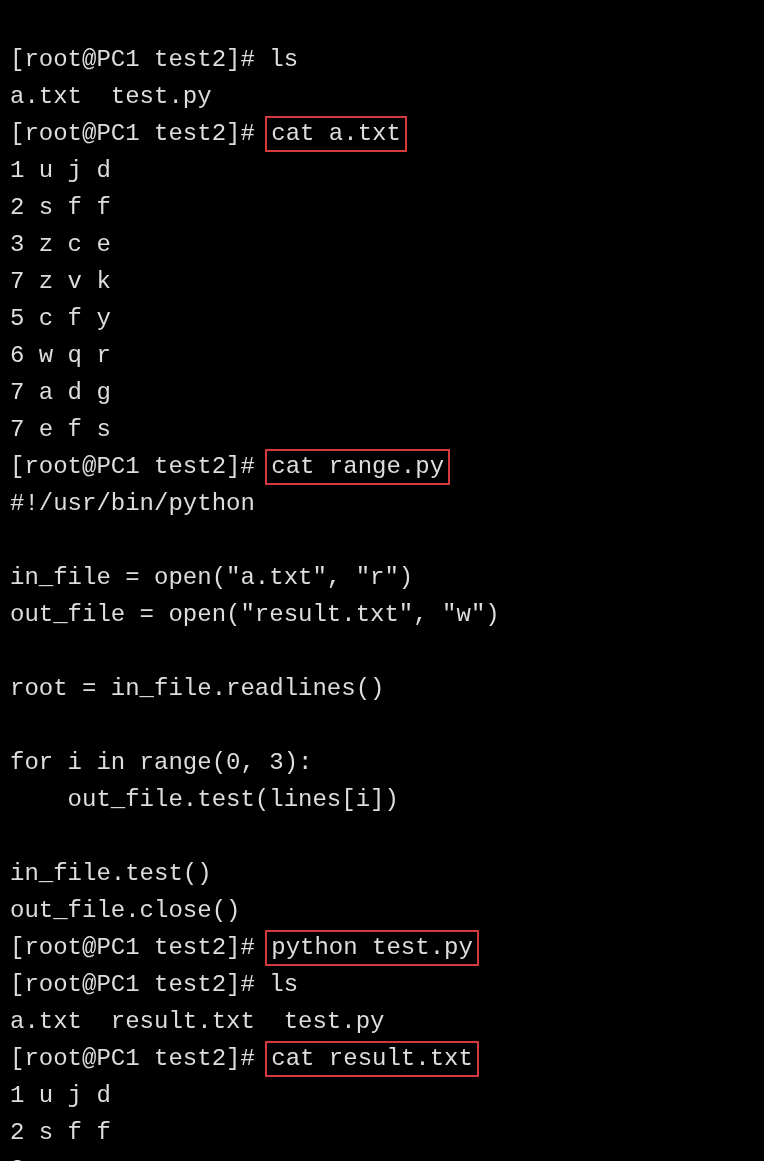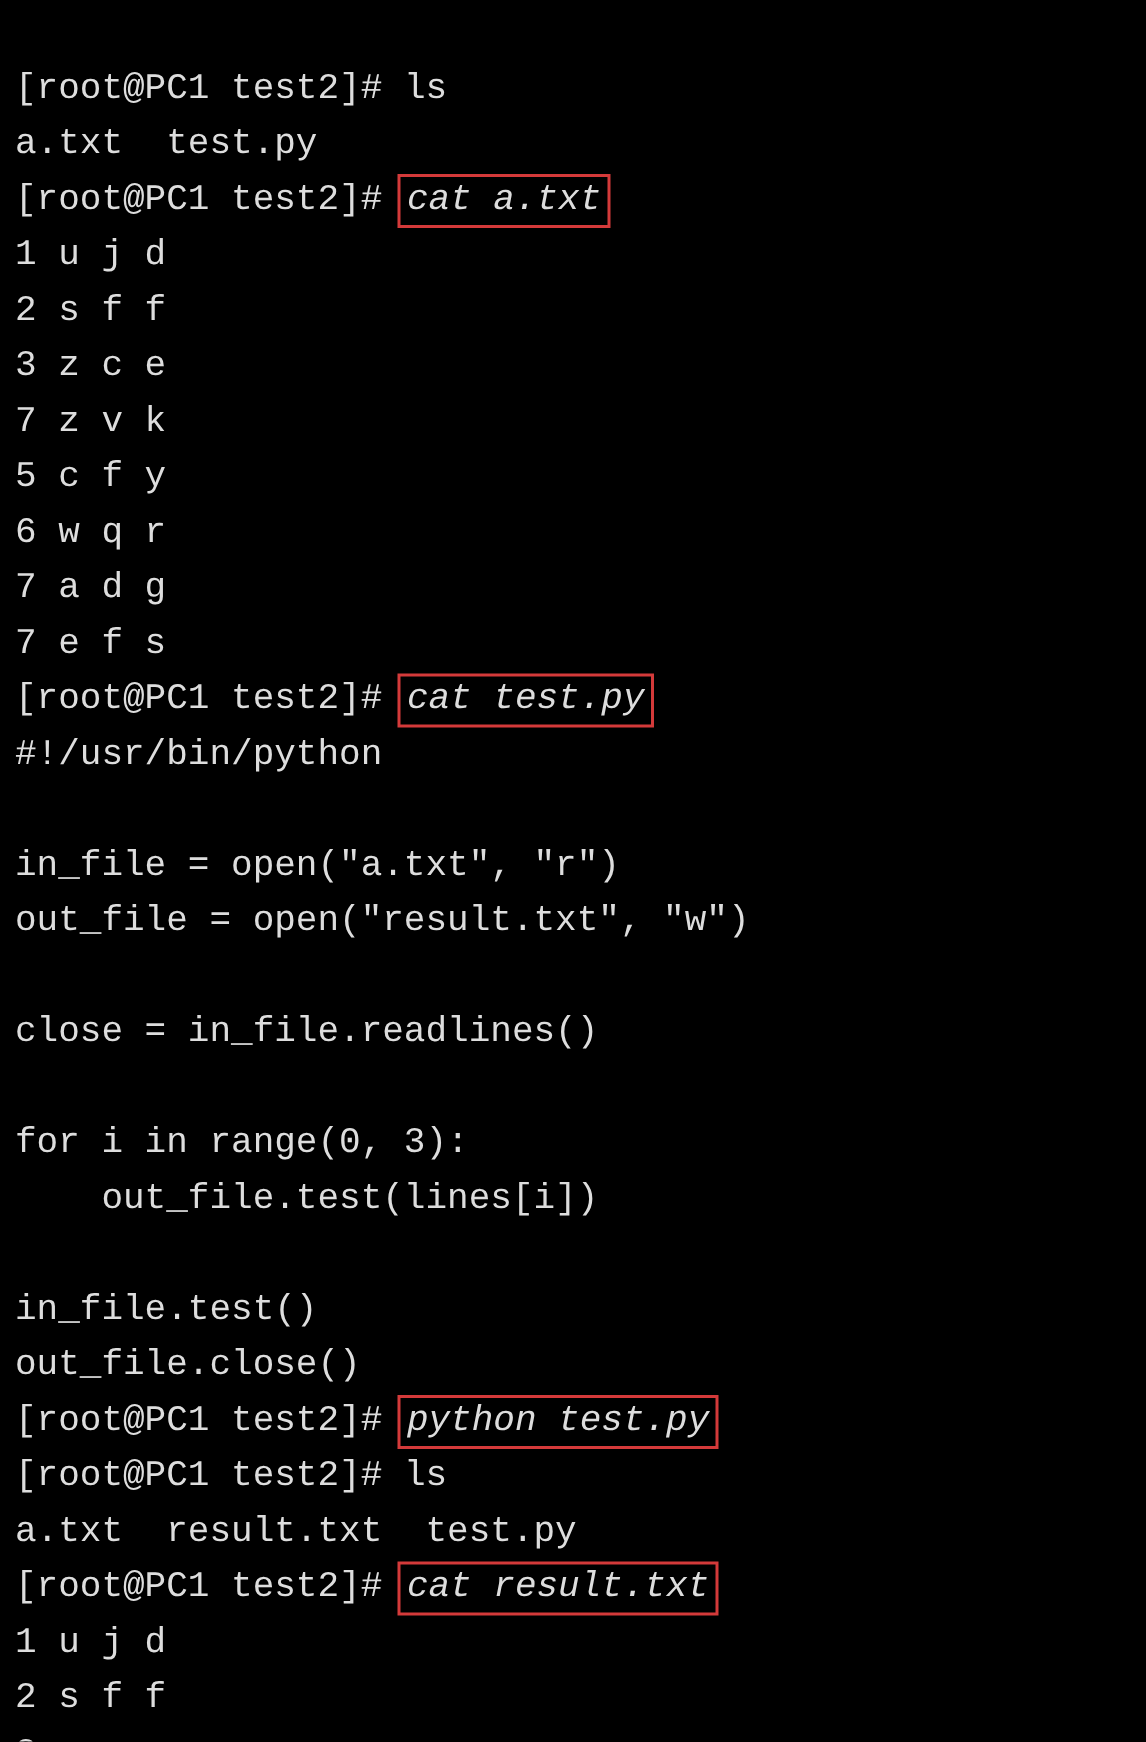--- a/index.html
+++ b/index.html
@@ -11,45 +11,44 @@
     white-space:pre;
     padding:4px 10px;
     letter-spacing:0px;
   }
   .box{
     border:2px solid #d43a3a;
     display:inline-block;
     padding:0 4px;
     margin-left:-4px;
     line-height:32px;
-    font-style:italic;
   }
 </style>
 </head>
 <body>
 
 <div class="term">
 <span><span>[root@PC1 test2]# </span><span>ls</span></span>
 <span>a.txt  test.py</span>
 <span><span>[root@PC1 test2]# </span><span class="box"><span>cat a.txt</span></span></span>
 <span>1 u j d</span>
 <span>2 s f f</span>
 <span>3 z c e</span>
 <span>7 z v k</span>
 <span>5 c f y</span>
 <span>6 w q r</span>
 <span>7 a d g</span>
 <span>7 e f s</span>
-<span><span>[root@PC1 test2]# </span><span class="box"><span>cat test.py</span></span></span>
+<span><span>[root@PC1 test2]# </span><span class="box"><span>cat range.py</span></span></span>
 <span>#!/usr/bin/python</span>
 <span></span>
 <span>in_file = open("a.txt", "r")</span>
 <span>out_file = open("result.txt", "w")</span>
 <span></span>
-<span>close = in_file.readlines()</span>
+<span>root = in_file.readlines()</span>
 <span></span>
 <span>for i in range(0, 3):</span>
 <span>    out_file.test(lines[i])</span>
 <span></span>
 <span>in_file.test()</span>
 <span>out_file.close()</span>
 <span><span>[root@PC1 test2]# </span><span class="box"><span>python test.py</span></span></span>
 <span><span>[root@PC1 test2]# </span><span>ls</span></span>
 <span>a.txt  result.txt  test.py</span>
 <span><span>[root@PC1 test2]# </span><span class="box"><span>cat result.txt</span></span></span>

